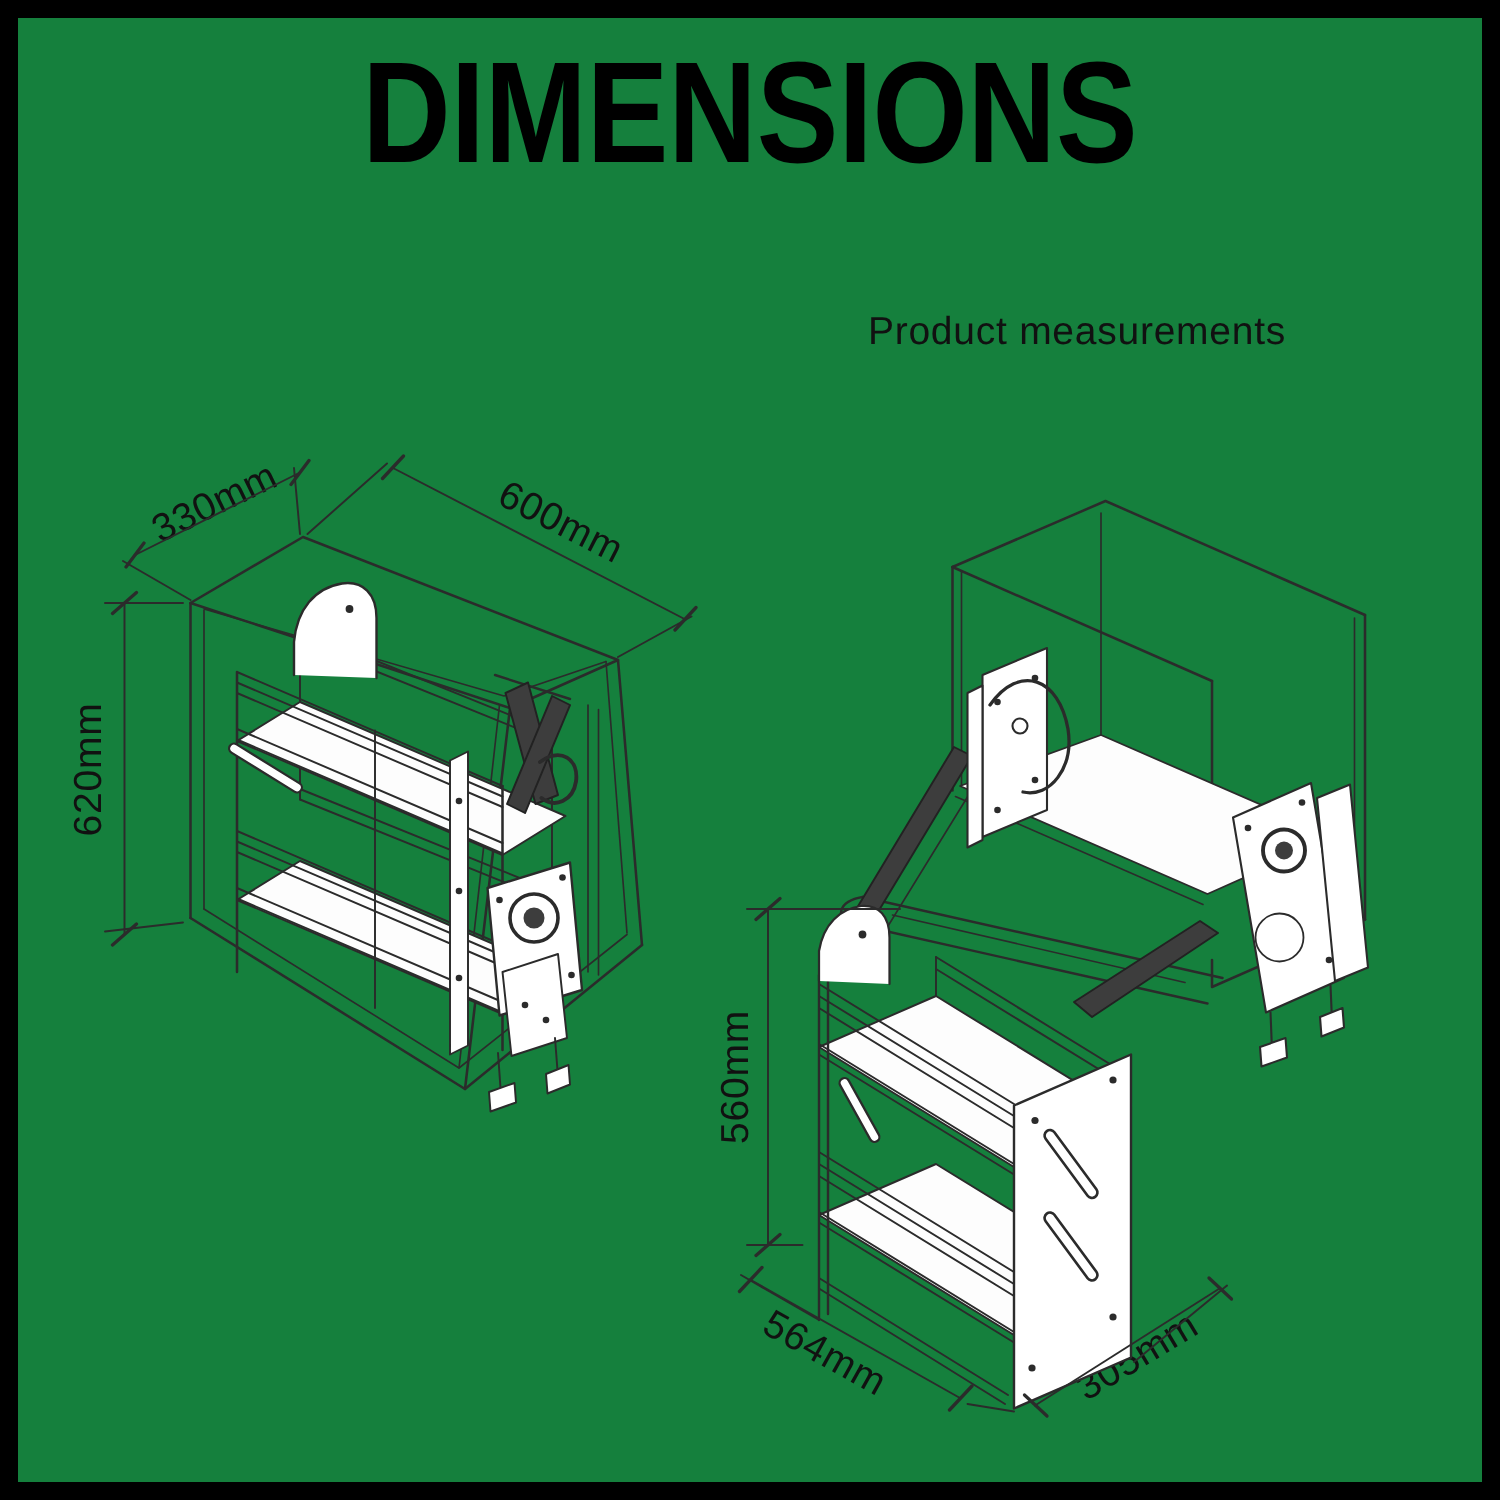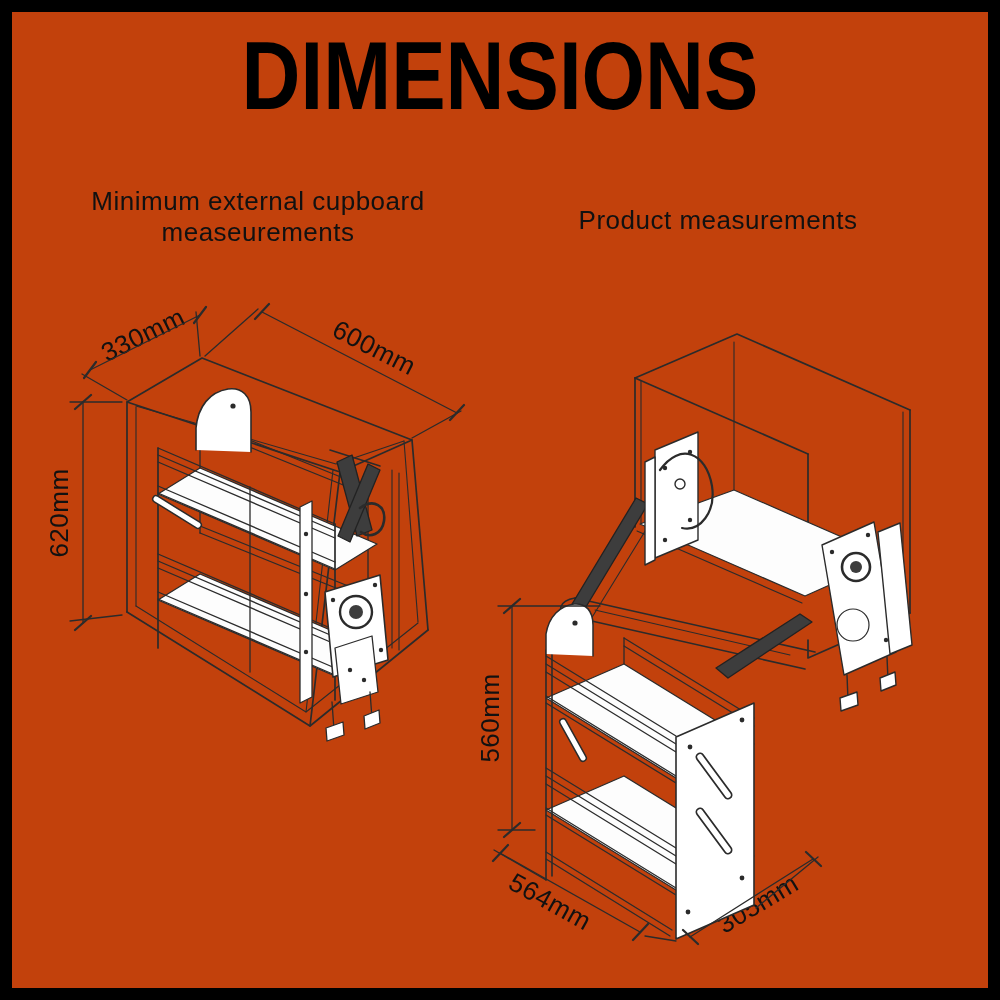--- a/index.html
+++ b/index.html
@@ -1,17 +1,17 @@
 <!DOCTYPE html>
 <html><head>
 <meta charset="utf-8">
 <style>
   html,body{margin:0;padding:0;background:#e8e8e8;}
   #stage{
-    position:relative;width:1000px;height:1000px;background:#c2410c;
+    position:relative;width:1000px;height:1000px;background:#15803d;
     font-family:"Liberation Sans","DejaVu Sans",sans-serif;color:#1c1c1c;
     overflow:hidden;box-sizing:border-box;border:12px solid #000;
   }
   .title{
     position:absolute;top:16px;left:0;width:976px;text-align:center;
     font-size:96px;font-weight:bold;letter-spacing:0px;color:#000;
     transform:scaleX(0.85);transform-origin:center;line-height:1.0;
     white-space:nowrap;
   }
   .caption{
@@ -32,24 +32,20 @@
   .dim.d305{left:746px;top:892px;transform:translate(-50%,-50%) rotate(-31deg);}
   svg{position:absolute;left:0;top:0;}
 </style>
 </head>
 <body>
 
 <div id="stage">
 
   <div class="title">DIMENSIONS</div>
 
-  <div class="caption left">
-    <span>Minimum external cupboard</span><br>
-    <span>measeurements</span>
-  </div>
 
   <div class="caption right">
     <span>Product measurements</span>
   </div>
 
   <div class="dim d330">330mm</div>
   <div class="dim d600">600mm</div>
   <div class="dim d620">620mm</div>
   <div class="dim d560">560mm</div>
   <div class="dim d564">564mm</div>

